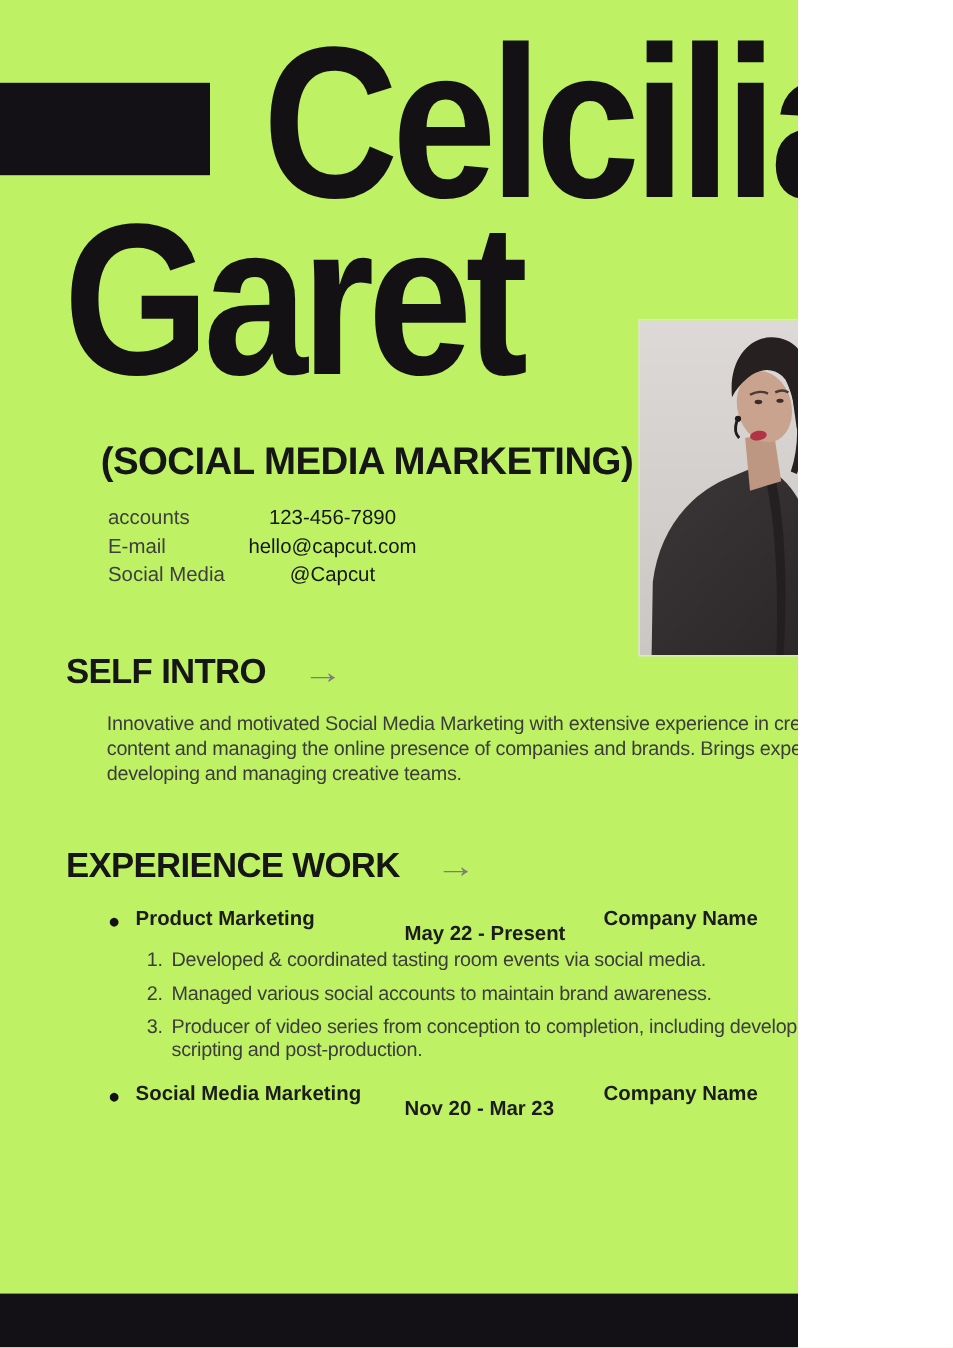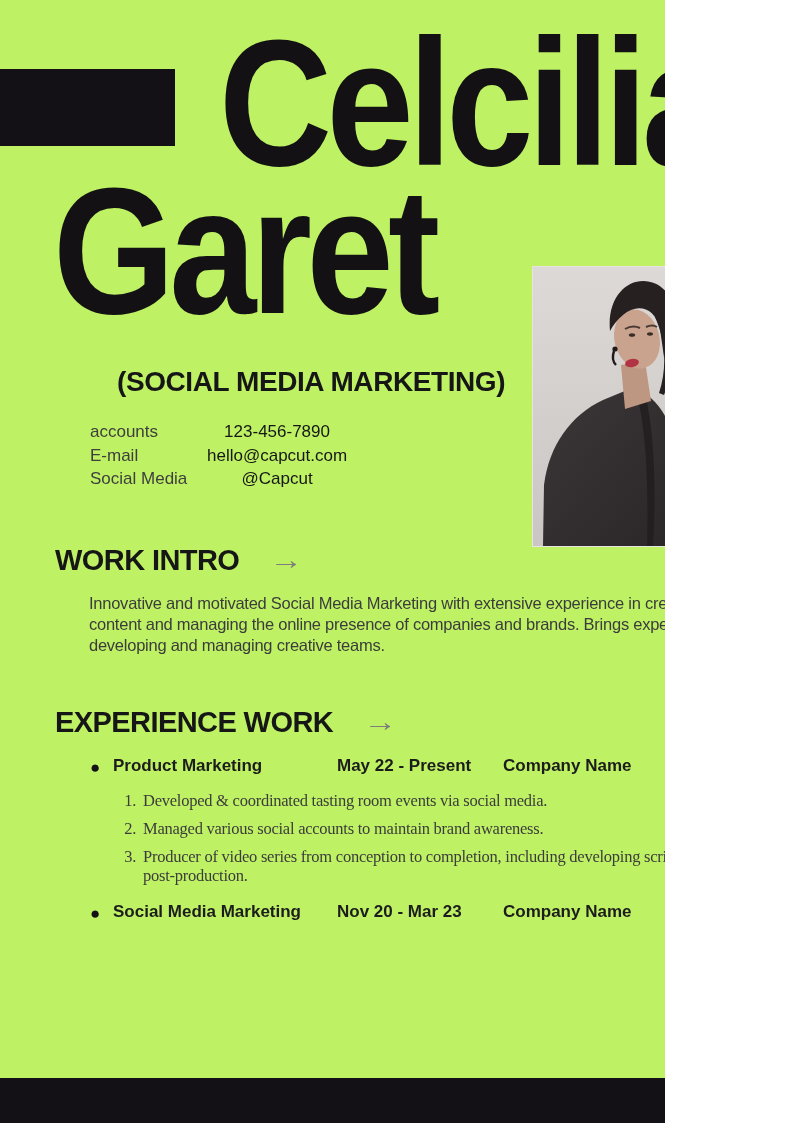--- a/index.html
+++ b/index.html
@@ -32,23 +32,22 @@
   .name-line2{left:53px;top:161px;}
   
   .portrait{
     position:absolute;left:533px;top:267px;width:200px;height:279px;
     outline:1px solid #e6e4e2;
   }
   .portrait svg{display:block;}
   
   .role-title{
     position:absolute;left:84px;top:366px;
-    font-size:28px;font-weight:bold;letter-spacing:-0.015em;color:#161616;
+    font-size:32px;font-weight:bold;letter-spacing:-0.015em;color:#161616;
     white-space:nowrap;
-    margin-left:33px;
   }
   
   .contact{
     position:absolute;left:90px;top:423px;
     display:grid;grid-template-columns:117px auto;
     row-gap:5.5px;font-size:17px;line-height:18px;
   }
   .contact .label{color:#3e3e3e;}
   .contact .value{color:#161616;text-align:center;}
   
@@ -69,27 +68,27 @@
     font-size:16.5px;line-height:21px;letter-spacing:-0.015em;color:#3c3c3c;
   }
   
   .job{position:absolute;left:90px;width:650px;}
   .job1{top:756px;}
   .job2{top:902px;}
   .job-row{position:relative;height:22px;}
   .job-row span{position:absolute;top:0;font-weight:bold;font-size:17px;color:#1c1c1c;white-space:nowrap;}
   .job-bullet{left:0;top:2px !important;font-size:13px;font-weight:normal !important;color:#131114 !important;}
   .job-role{left:23px;}
-  .job-period{left:247px;}
+  .job-period{left:247px;margin-top:12px;}
   .job-company{left:413px;}
   .job-list{
     margin:13px 0 0 25px;padding:0 0 0 25px;width:600px;
     font-size:16.5px;line-height:19px;letter-spacing:-0.015em;color:#3c3c3c;
   }
-  .job-list li{margin-bottom:9px;padding-left:3px;font-family:Liberation Serif, serif;}
+  .job-list li{margin-bottom:9px;padding-left:3px;}
 </style>
 </head>
 <body>
 
 <div class="page">
 
   <div class="top-block"></div>
 
   <div class="name-line name-line1">Celcilia</div>
   <div class="name-line name-line2">Garet</div>
@@ -138,21 +137,21 @@
   <div class="contact">
     <div class="label">accounts</div>
     <div class="value">123-456-7890</div>
     <div class="label">E-mail</div>
     <div class="value">hello@capcut.com</div>
     <div class="label">Social Media</div>
     <div class="value">@Capcut</div>
   </div>
 
   <div class="section-heading heading-self">
-    <span>WORK INTRO</span>
+    <span>SELF INTRO</span>
     <span class="arrow">→</span>
   </div>
 
   <div class="intro-text">Innovative and motivated Social Media Marketing with extensive experience in creating content and managing the online presence of companies and brands. Brings experience developing and managing creative teams.</div>
 
   <div class="section-heading heading-exp">
     <span>EXPERIENCE WORK</span>
     <span class="arrow">→</span>
   </div>
 

